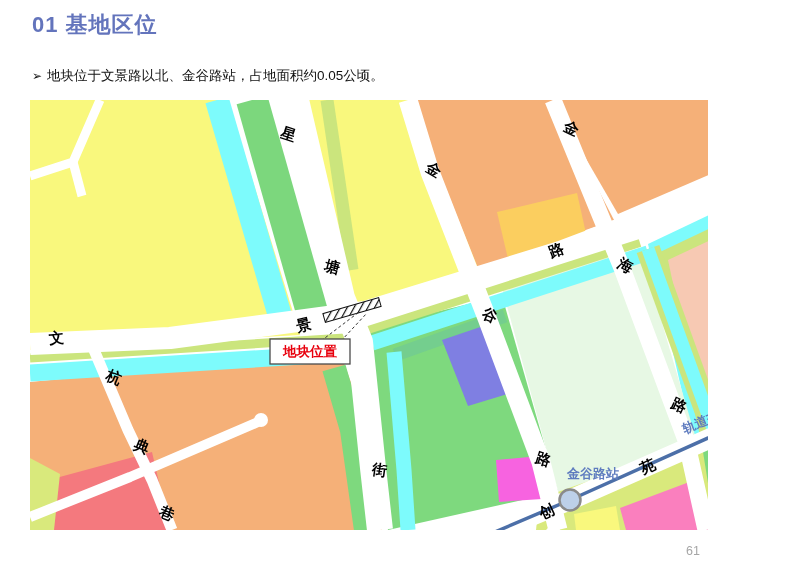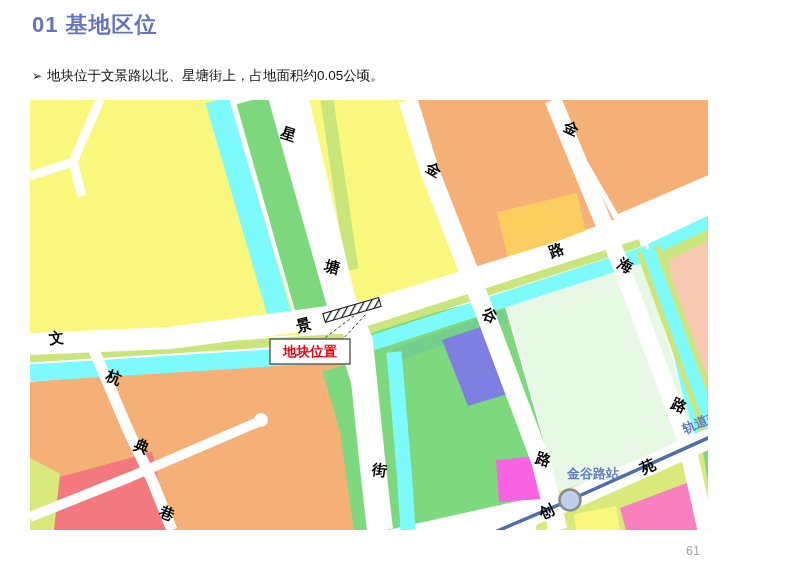--- a/index.html
+++ b/index.html
@@ -13,21 +13,21 @@
   #map-svg{position:absolute;left:0;top:0;}
   .road-char{font-size:15px;font-weight:bold;fill:#000;}
   .blue-label{font-size:13px;font-weight:bold;fill:#5F7CBF;}
   .callout-text{font-size:13.5px;font-weight:bold;fill:#E8000D;}
 </style>
 </head>
 <body>
 
 <div id="slide">
   <div id="title">01 基地区位</div>
-  <div id="bullet"><span class="marker">➢</span><span>地块位于文景路以北、星塘街上，占地面积约0.05公顷。</span></div>
+  <div id="bullet"><span class="marker">➢</span><span>地块位于文景路以北、金谷路站，占地面积约0.05公顷。</span></div>
 
   <svg id="map-svg" width="800" height="566" viewBox="0 0 800 566">
     <defs>
       <clipPath id="mapclip">
           <rect x="30" y="100" width="741" height="430"></rect>
         </clipPath>
       <pattern id="hatchPat" width="6" height="6" patternUnits="userSpaceOnUse" patternTransform="rotate(45)">
         <rect width="6" height="6" fill="#ffffff"></rect>
         <line x1="0" y1="0" x2="0" y2="6" stroke="#111" stroke-width="2.4"></line>
       </pattern>

